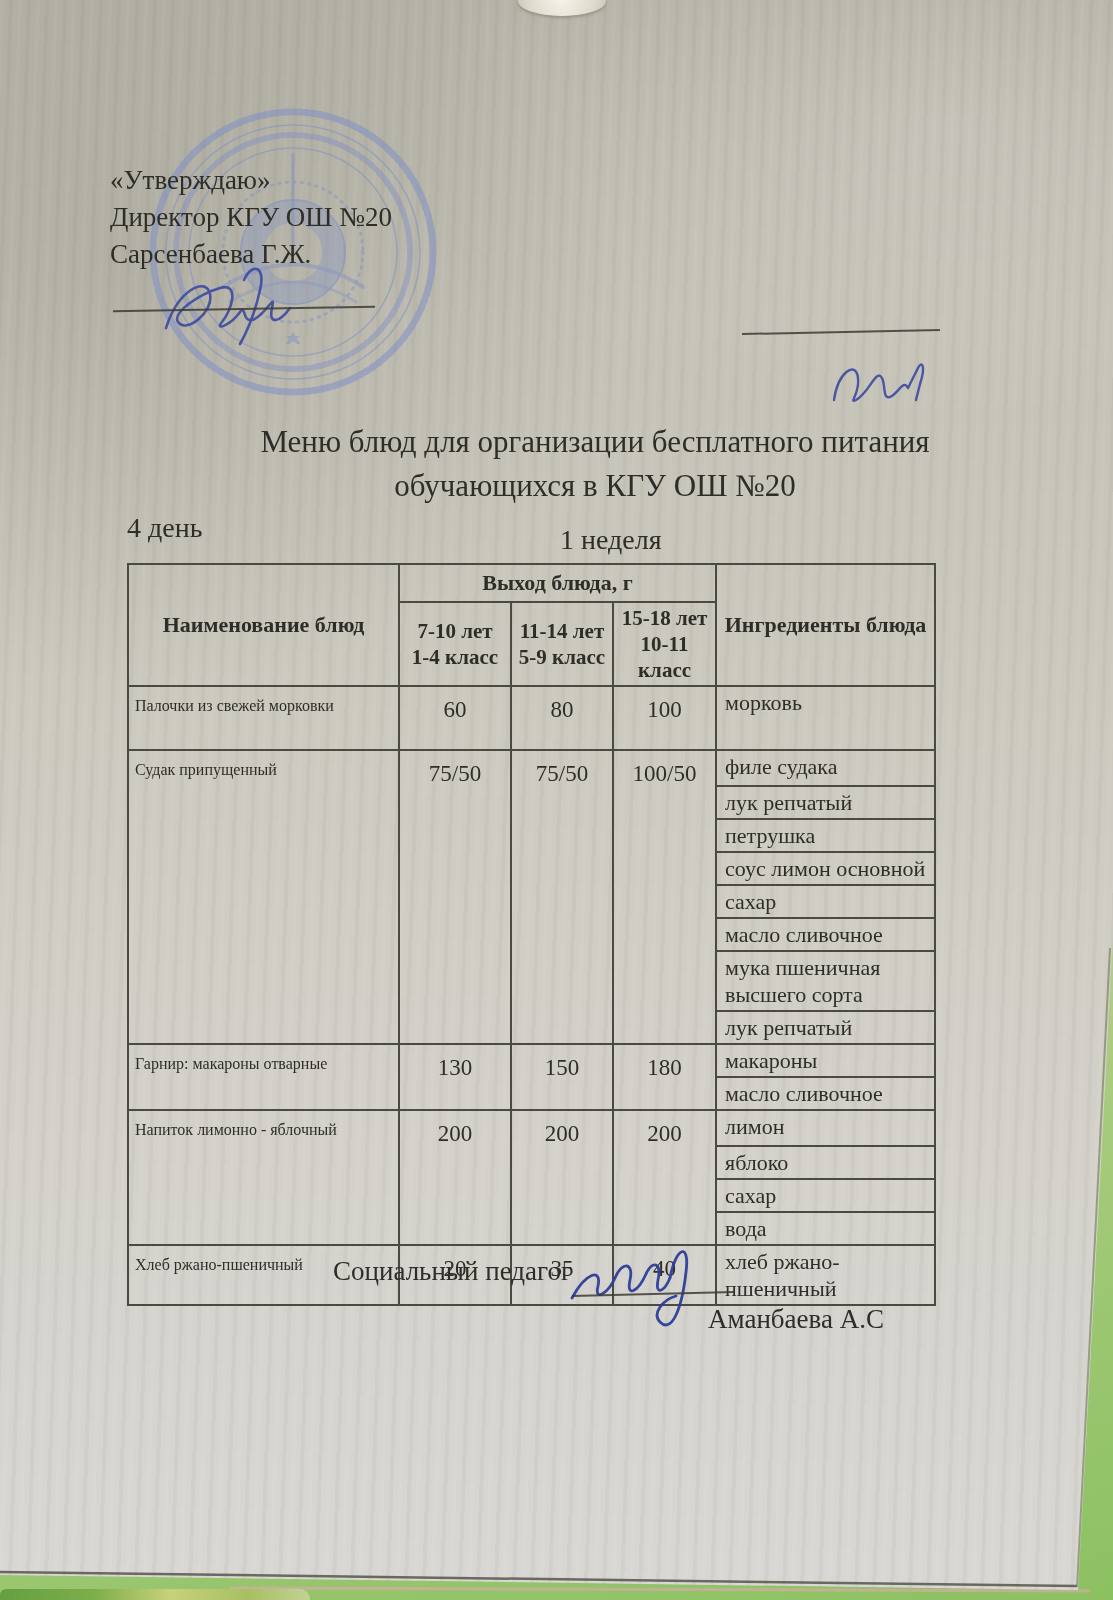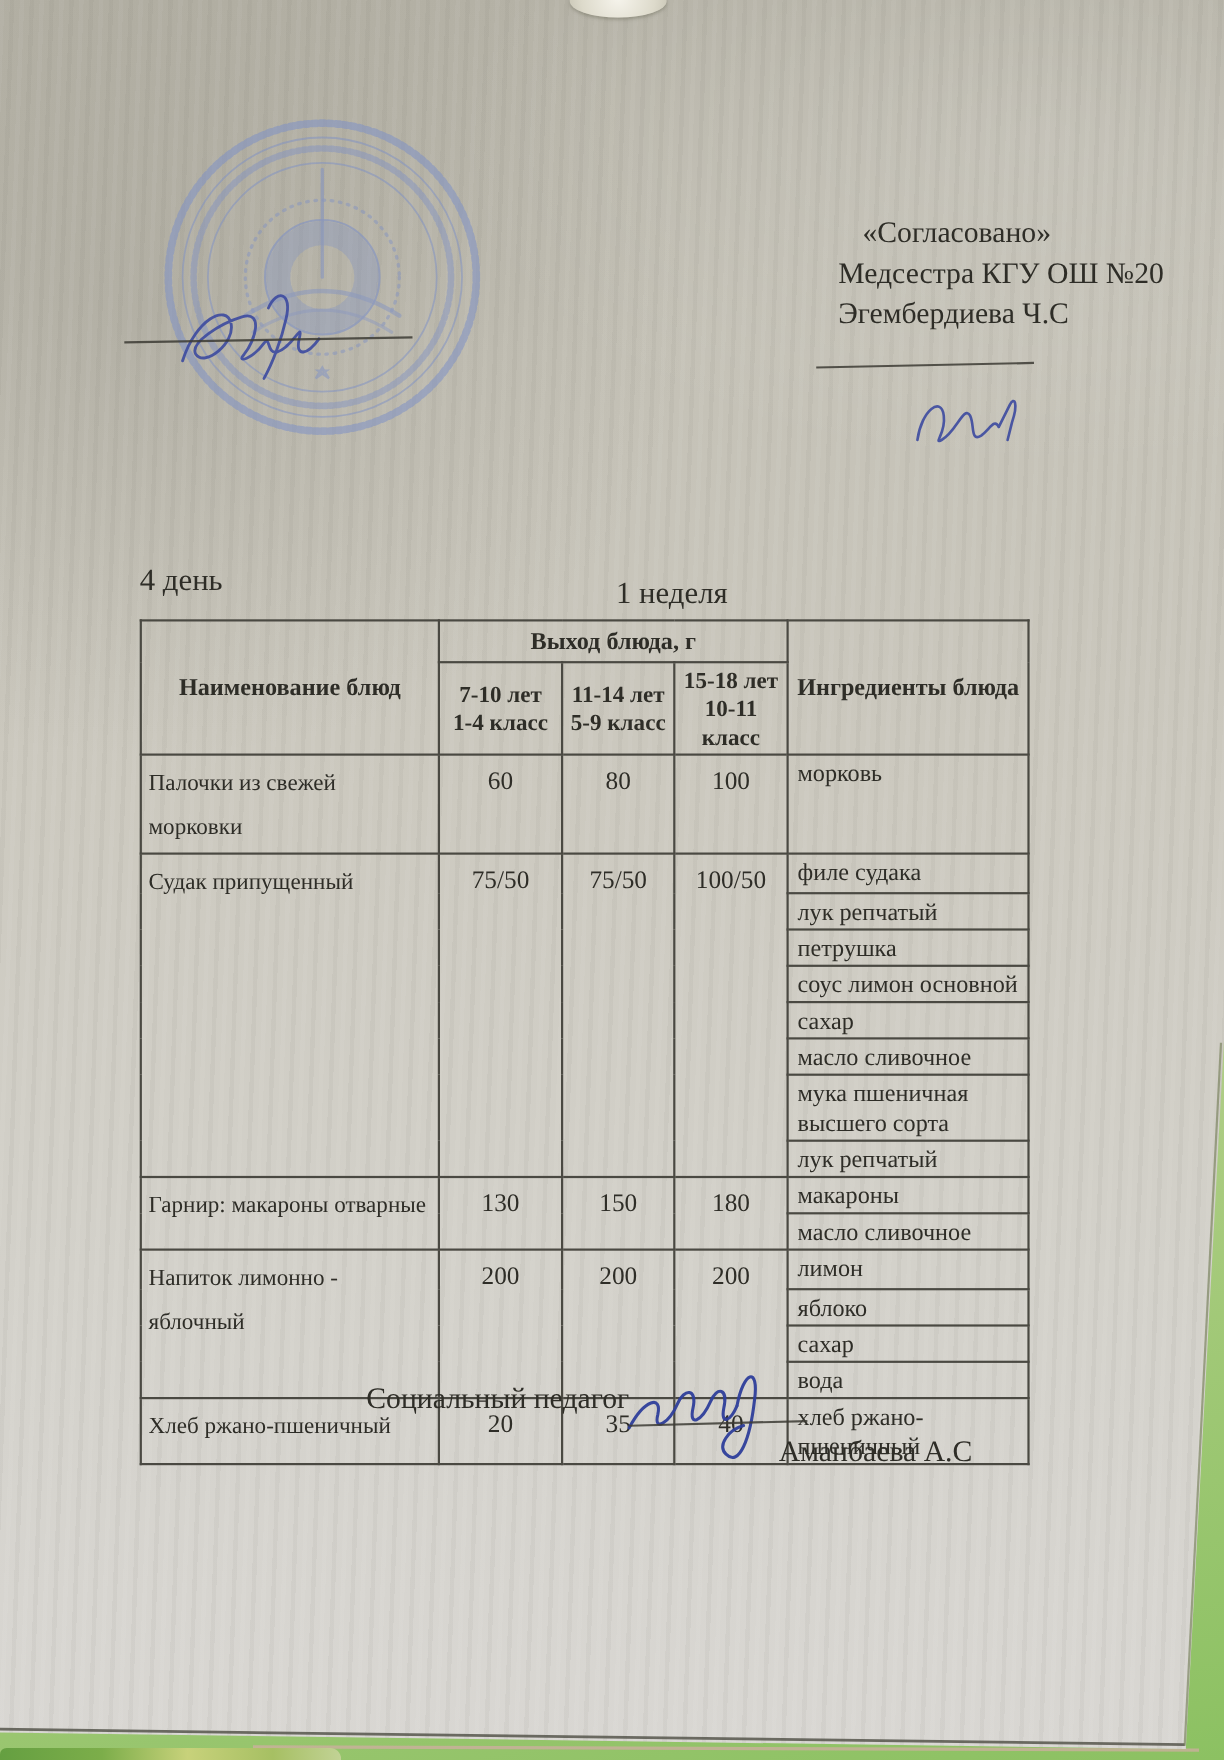--- a/index.html
+++ b/index.html
@@ -41,21 +41,21 @@
   .day{left:127px;top:512px;}
   .week{left:560px;top:524px;}
   
   table.menu{position:absolute;left:127px;top:563px;border-collapse:collapse;table-layout:fixed;width:807px;color:#2e2d27;}
   table.menu th, table.menu td{border:2px solid #4a4942;}
   table.menu th{font-weight:bold;}
   .gh{font-size:22px;height:34px;text-align:center;vertical-align:middle;}
   .agecell{font-size:21px;height:80px;text-align:center;vertical-align:middle;white-space:pre-line;line-height:26px;}
   .dishhead{font-size:22px;text-align:center;vertical-align:middle;}
   .inghead{font-size:22px;text-align:center;vertical-align:middle;}
-  td.dish{font-size:21px;vertical-align:top;padding:4px 6px;line-height:40px;}
+  td.dish{font-size:16px;vertical-align:top;padding:4px 6px;line-height:30px;}
   td.num{font-size:23px;text-align:center;vertical-align:top;padding-top:10px;}
   td.ingr{font-size:22px;vertical-align:top;padding:2px 8px;line-height:27px;}
   
   .footer-role{position:absolute;left:333px;top:1256px;font-size:27px;}
   .footer-name{position:absolute;left:708px;top:1260px;font-size:27px;margin-top:44px;}
   .svgabs{position:absolute;pointer-events:none;}
 </style>
 </head>
 <body>
 
@@ -77,41 +77,45 @@
       <circle cx="155" cy="160" r="70" stroke-width="3" stroke-dasharray="1.5 6" opacity=".6"></circle>
       <circle cx="155" cy="160" r="52" stroke-width="2" opacity=".8"></circle>
       <circle cx="155" cy="160" r="40" stroke-width="22" stroke-dasharray="2 5" opacity=".45"></circle>
       <line x1="155" y1="62" x2="155" y2="160" stroke-width="3" opacity=".7"></line>
       <path d="M85,195 Q155,150 225,195" stroke-width="4" opacity=".6"></path>
       <path d="M92,210 Q155,170 218,210" stroke-width="3" opacity=".5"></path>
       <path d="M149,252 l6,-10 6,10 -10,-7 h8 z" stroke-width="2" opacity=".7"></path>
     </g>
   </svg>
 
+  <div class="approve approve-left ink">
+    <div>«Утверждаю»</div>
+    <div>Директор КГУ ОШ №20</div>
+    <div>Сарсенбаева Г.Ж.</div>
+  </div>
   <svg class="svgabs" style="left:148px;top:250px;" width="220" height="110" viewBox="0 0 220 110">
     <g fill="none" stroke="#3d4ba0" stroke-width="2.6" stroke-linecap="round" opacity=".9">
       <path d="M18,78 C30,40 58,26 62,44 C66,62 38,84 30,72 C24,62 52,44 72,38 C92,32 84,60 74,72 C66,81 82,76 92,62 C98,54 94,72 104,70 C118,66 128,40 124,58 C120,76 132,72 142,58"></path>
       <path d="M96,30 C104,12 118,16 112,40 C108,58 100,80 92,94"></path>
     </g>
   </svg>
   <div class="sig-line line-left"></div>
 
-  <div class="approve approve-right ink">
-    <div><span class="q">«Согласовано»</span></div>
-    <div>Медсестра КГУ ОШ №20</div>
-    <div>Эгембердиева Ч.С</div>
-  </div>
   <svg class="svgabs" style="left:812px;top:338px;" width="130" height="90" viewBox="0 0 130 90">
     <g fill="none" stroke="#3d4ba0" stroke-width="2.4" stroke-linecap="round" opacity=".9">
       <path d="M22,62 C26,34 44,22 46,40 C48,56 36,66 44,62 C58,54 64,30 70,40 C74,48 70,64 80,58 C88,52 92,42 96,50"></path>
       <path d="M96,50 L106,30 C110,22 114,28 108,46 L104,62"></path>
     </g>
   </svg>
   <div class="sig-line line-right"></div>
 
+  <div class="title ink">
+    <div>Меню блюд для организации бесплатного питания</div>
+    <div>обучающихся в КГУ ОШ №20</div>
+  </div>
 
   <div class="dayweek day ink">4 день</div>
   <div class="dayweek week ink">1 неделя</div>
 
   <table class="menu">
     <colgroup>
         <col style="width:271px">
         <col style="width:112px">
         <col style="width:102px">
         <col style="width:103px">

